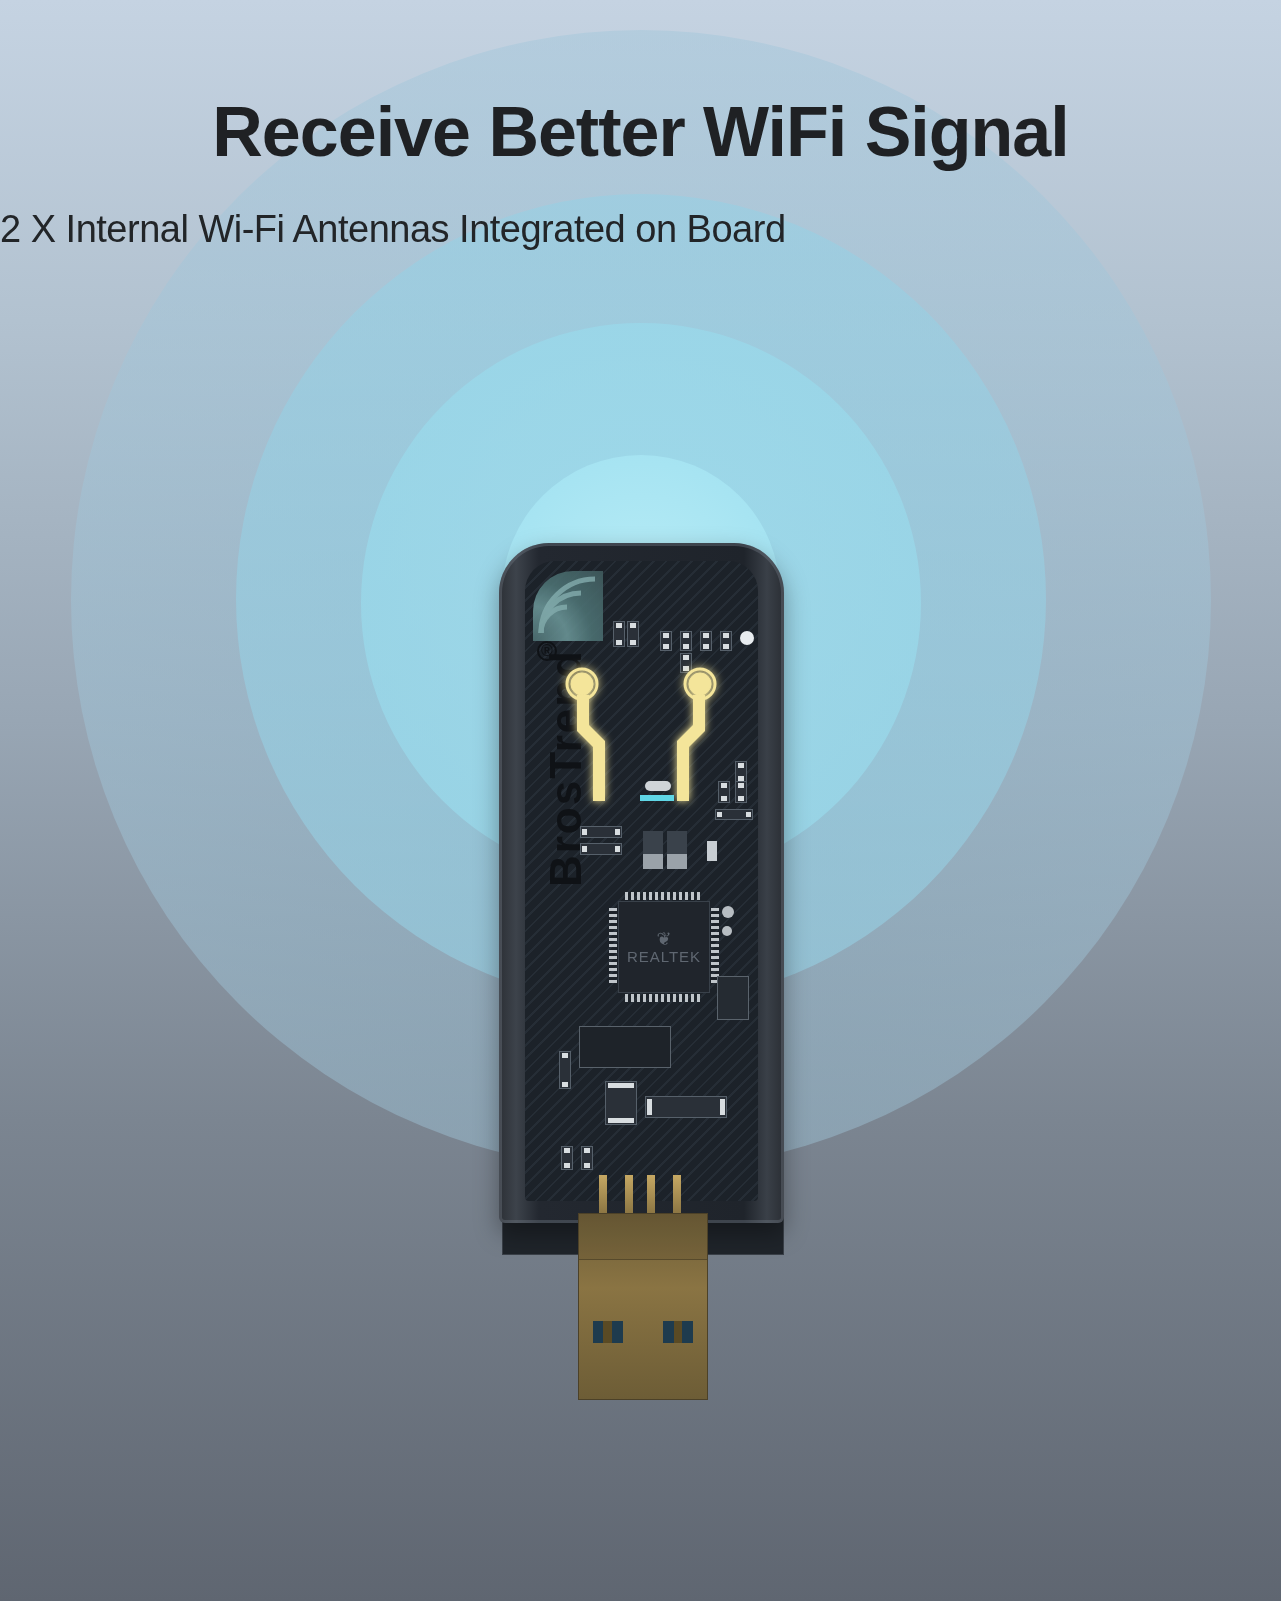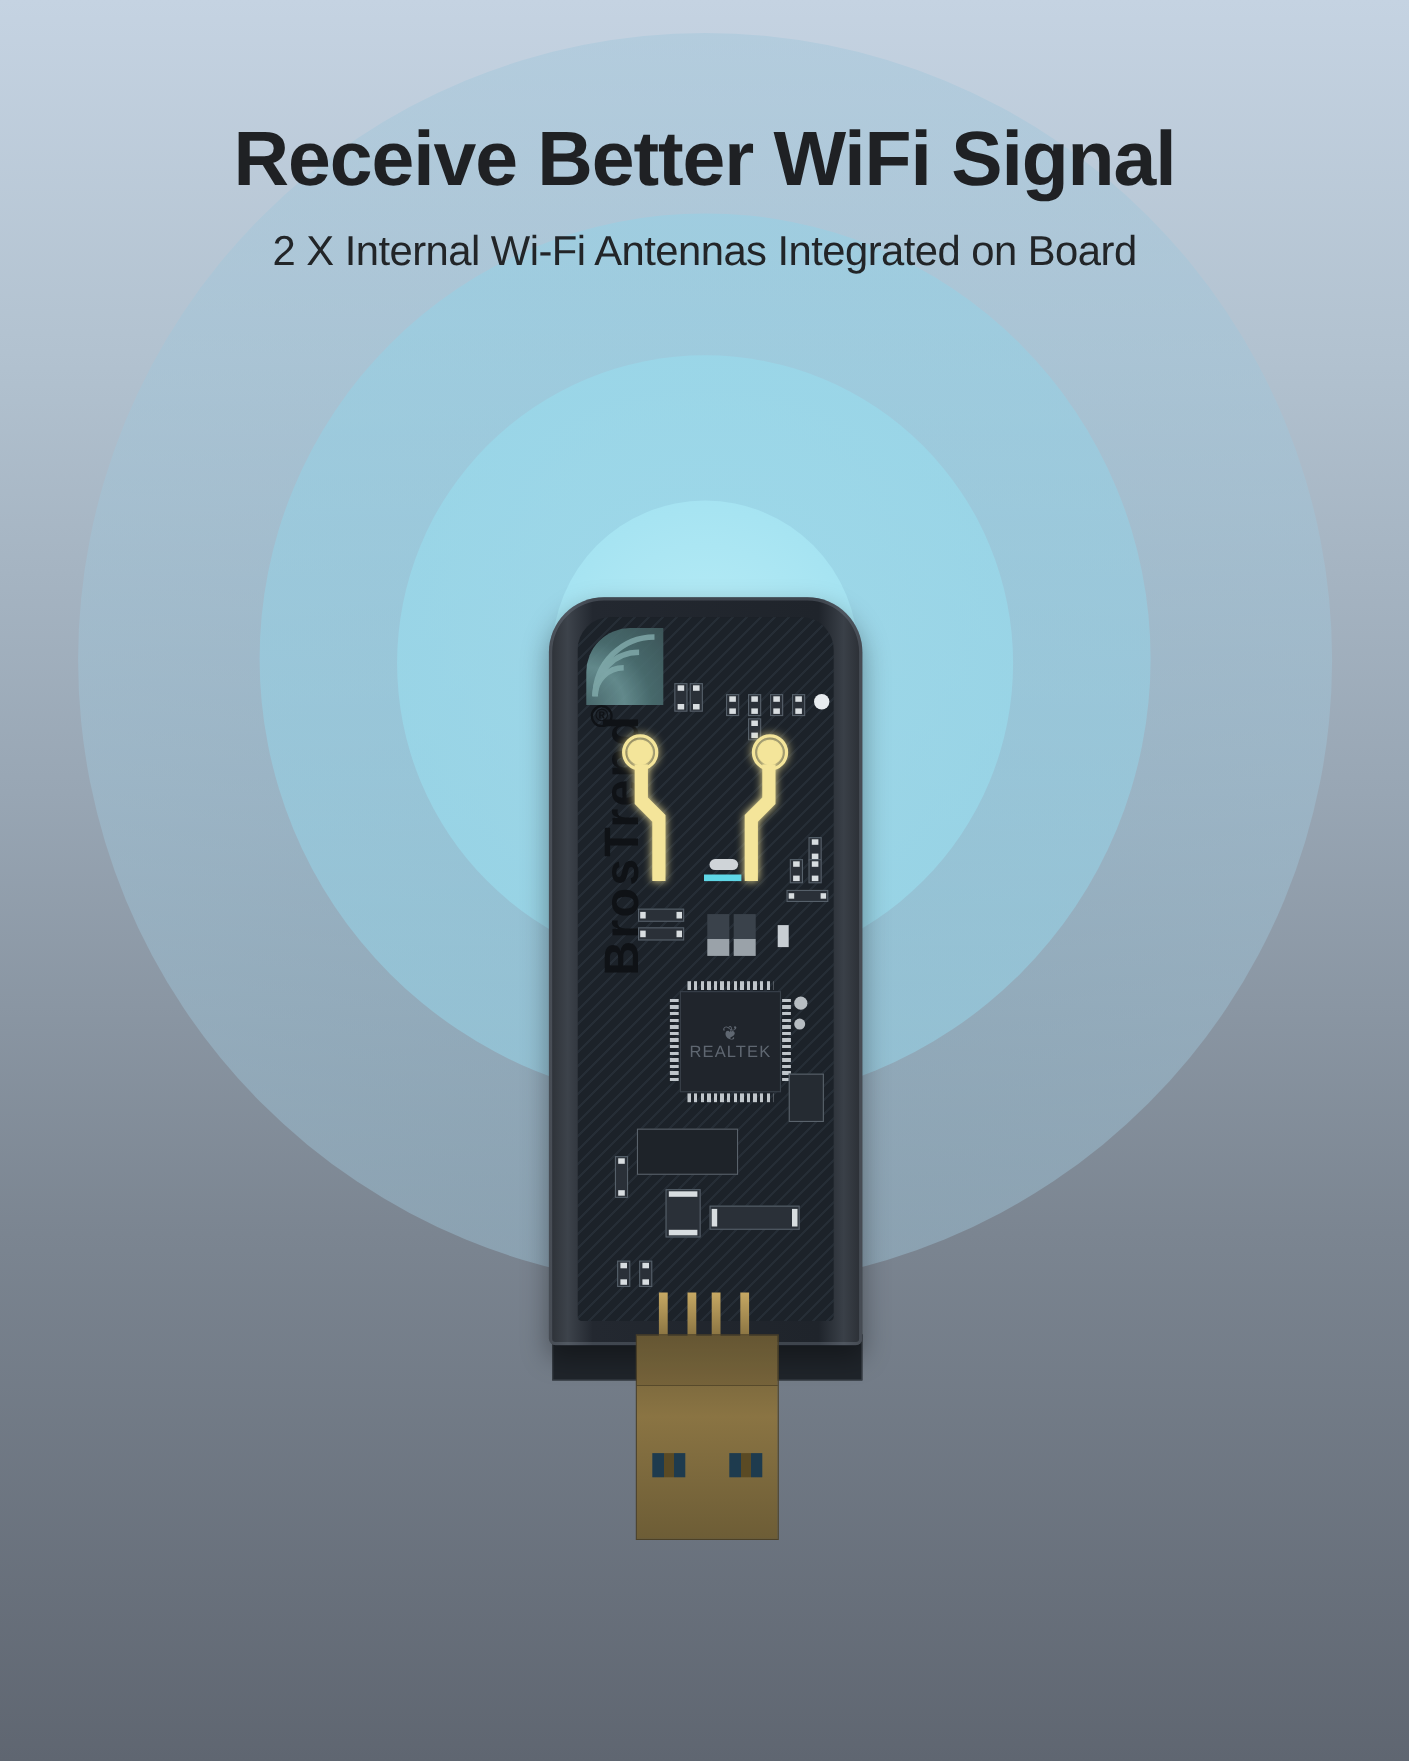--- a/index.html
+++ b/index.html
@@ -11,23 +11,23 @@
   .ring { position: absolute; border-radius: 50%; left: 50%; transform: translateX(-50%); }
   .ring1 { width: 1140px; height: 1140px; top: 30px;
     background: radial-gradient(circle at 50% 50%, rgba(150,200,222,0.35) 0%, rgba(160,198,218,0.45) 70%, rgba(170,200,220,0.25) 100%); }
   .ring2 { width: 810px; height: 810px; top: 194px;
     background: radial-gradient(circle, rgba(150,210,230,0.55) 0%, rgba(150,208,228,0.6) 80%, rgba(150,200,222,0.55) 100%); }
   .ring3 { width: 560px; height: 560px; top: 323px;
     background: radial-gradient(circle, rgba(160,222,238,0.75) 0%, rgba(150,216,234,0.7) 100%); }
   .ring4 { width: 278px; height: 278px; top: 455px;
     background: radial-gradient(circle, #b7ecf6 0%, #9fe0f0 100%); }
 
-  .headline { position: absolute; left: 0; right: 0; top: 104px; text-align: center;
+  .headline { position: absolute; left: 0; right: 0; top: 92px; text-align: center;
     font-size: 70px; font-weight: bold; color: #1f2124; letter-spacing: -1px; margin: 0; }
-  .subline { position: absolute; left: 0; right: 0; top: 208px; text-align: center;
+  .subline { position: absolute; left: 0; right: 0; top: 208px; text-align: left;
     font-size: 38px; color: #222528; margin: 0; letter-spacing: -0.5px; }
 
   .dongle { position: absolute; left: 499px; top: 543px; width: 285px; height: 680px; }
   .shell { position: absolute; left: 0; top: 0; width: 285px; height: 680px;
     border-radius: 50px 50px 6px 6px;
     background: linear-gradient(90deg, #2c3036 0%, #3d434b 6%, #232830 14%, #1f242b 86%, #3a4048 94%, #2a2e34 100%);
     box-shadow: inset 0 0 0 3px rgba(120,130,140,0.35), 0 10px 24px rgba(0,0,0,0.35); }
   .pcb { position: absolute; left: 26px; top: 18px; width: 233px; height: 640px; border-radius: 30px 30px 4px 4px;
     background:
       repeating-linear-gradient(135deg, rgba(80,95,110,0.18) 0 2px, transparent 2px 9px),

